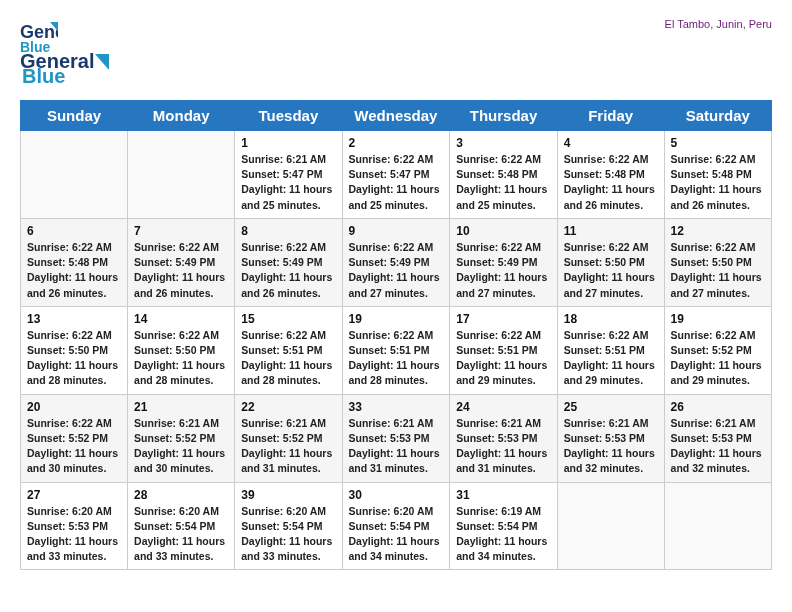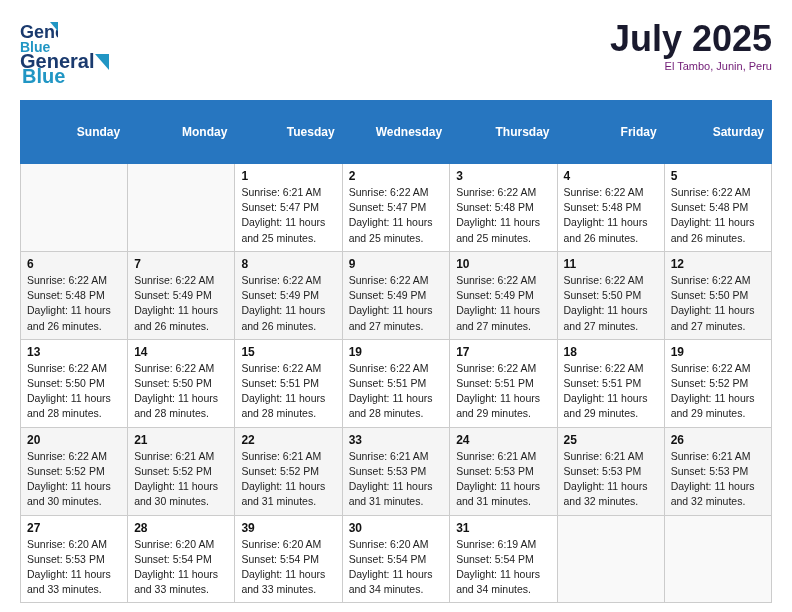--- a/index.html
+++ b/index.html
@@ -41,23 +41,23 @@
       color: #701a75;
     }
     .calendar {
       width: 100%;
       border-collapse: collapse;
       font-size: 11px;
     }
     .calendar th {
       background-color: #2776c0;
       color: #fff;
-      text-align: right;
-      padding: 24px 7px;
-      font-size: 12px;
+      text-align: center;
+      padding: 6px 7px;
+      font-size: 15px;
       font-weight: bold;
       border: 1px solid #2776c0;
     }
     .calendar td {
       border: 1px solid #ccc;
       vertical-align: top;
       padding: 5px 6px;
       width: 108px;
       min-height: 70px;
       background: #fff;
@@ -72,20 +72,21 @@
       font-weight: bold;
       font-size: 12px;
       color: #111;
       display: block;
       margin-bottom: 2px;
     }
     .day-info {
       font-size: 10.5px;
       color: #222;
       line-height: 1.45;
+      font-weight: bold;
     }
     .empty-cell {
       background: #f9f9f9 !important;
     }
     .logo-wrap {
       display: flex;
       align-items: center;
     }
     .logo-svg {
       margin-right: 4px;
@@ -109,21 +110,20 @@
         <span style="font-size:20px;font-weight:bold;color:#1a3a6e;">General</span>
         <svg width="14" height="16" viewBox="0 0 14 16" style="margin:0 1px;">
           <polygon points="0,0 14,0 14,16" fill="#2196c4"></polygon>
         </svg>
       </div>
       <div style="display:flex;align-items:center;margin-top:-8px;">
         <span style="font-size:20px;font-weight:bold;color:#2196c4;margin-left:2px;">Blue</span>
       </div>
     </div>
     <div class="title-block">
-      <h1>July 2025</h1>
       <h2>El Tambo, Junin, Peru</h2>
     </div>
   </div>
 
   <table class="calendar">
     <thead>
       <tr>
         <th>Sunday</th>
         <th>Monday</th>
         <th>Tuesday</th>

